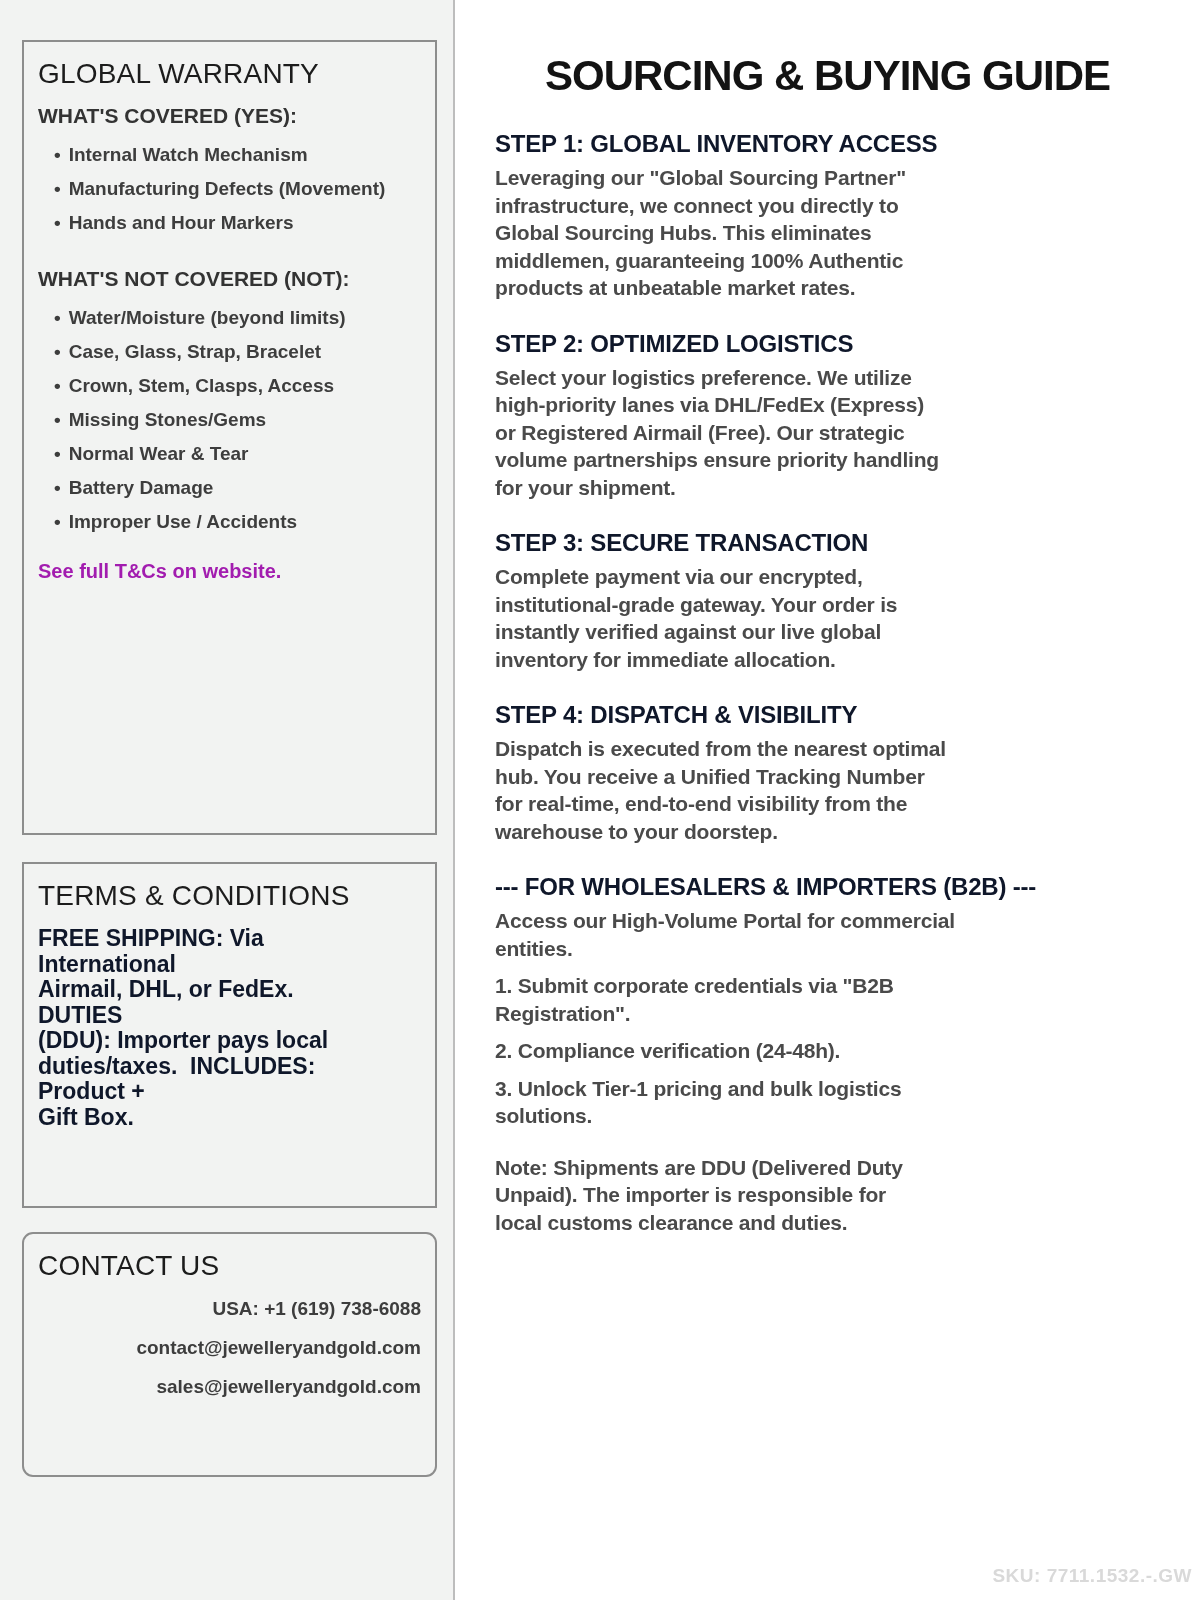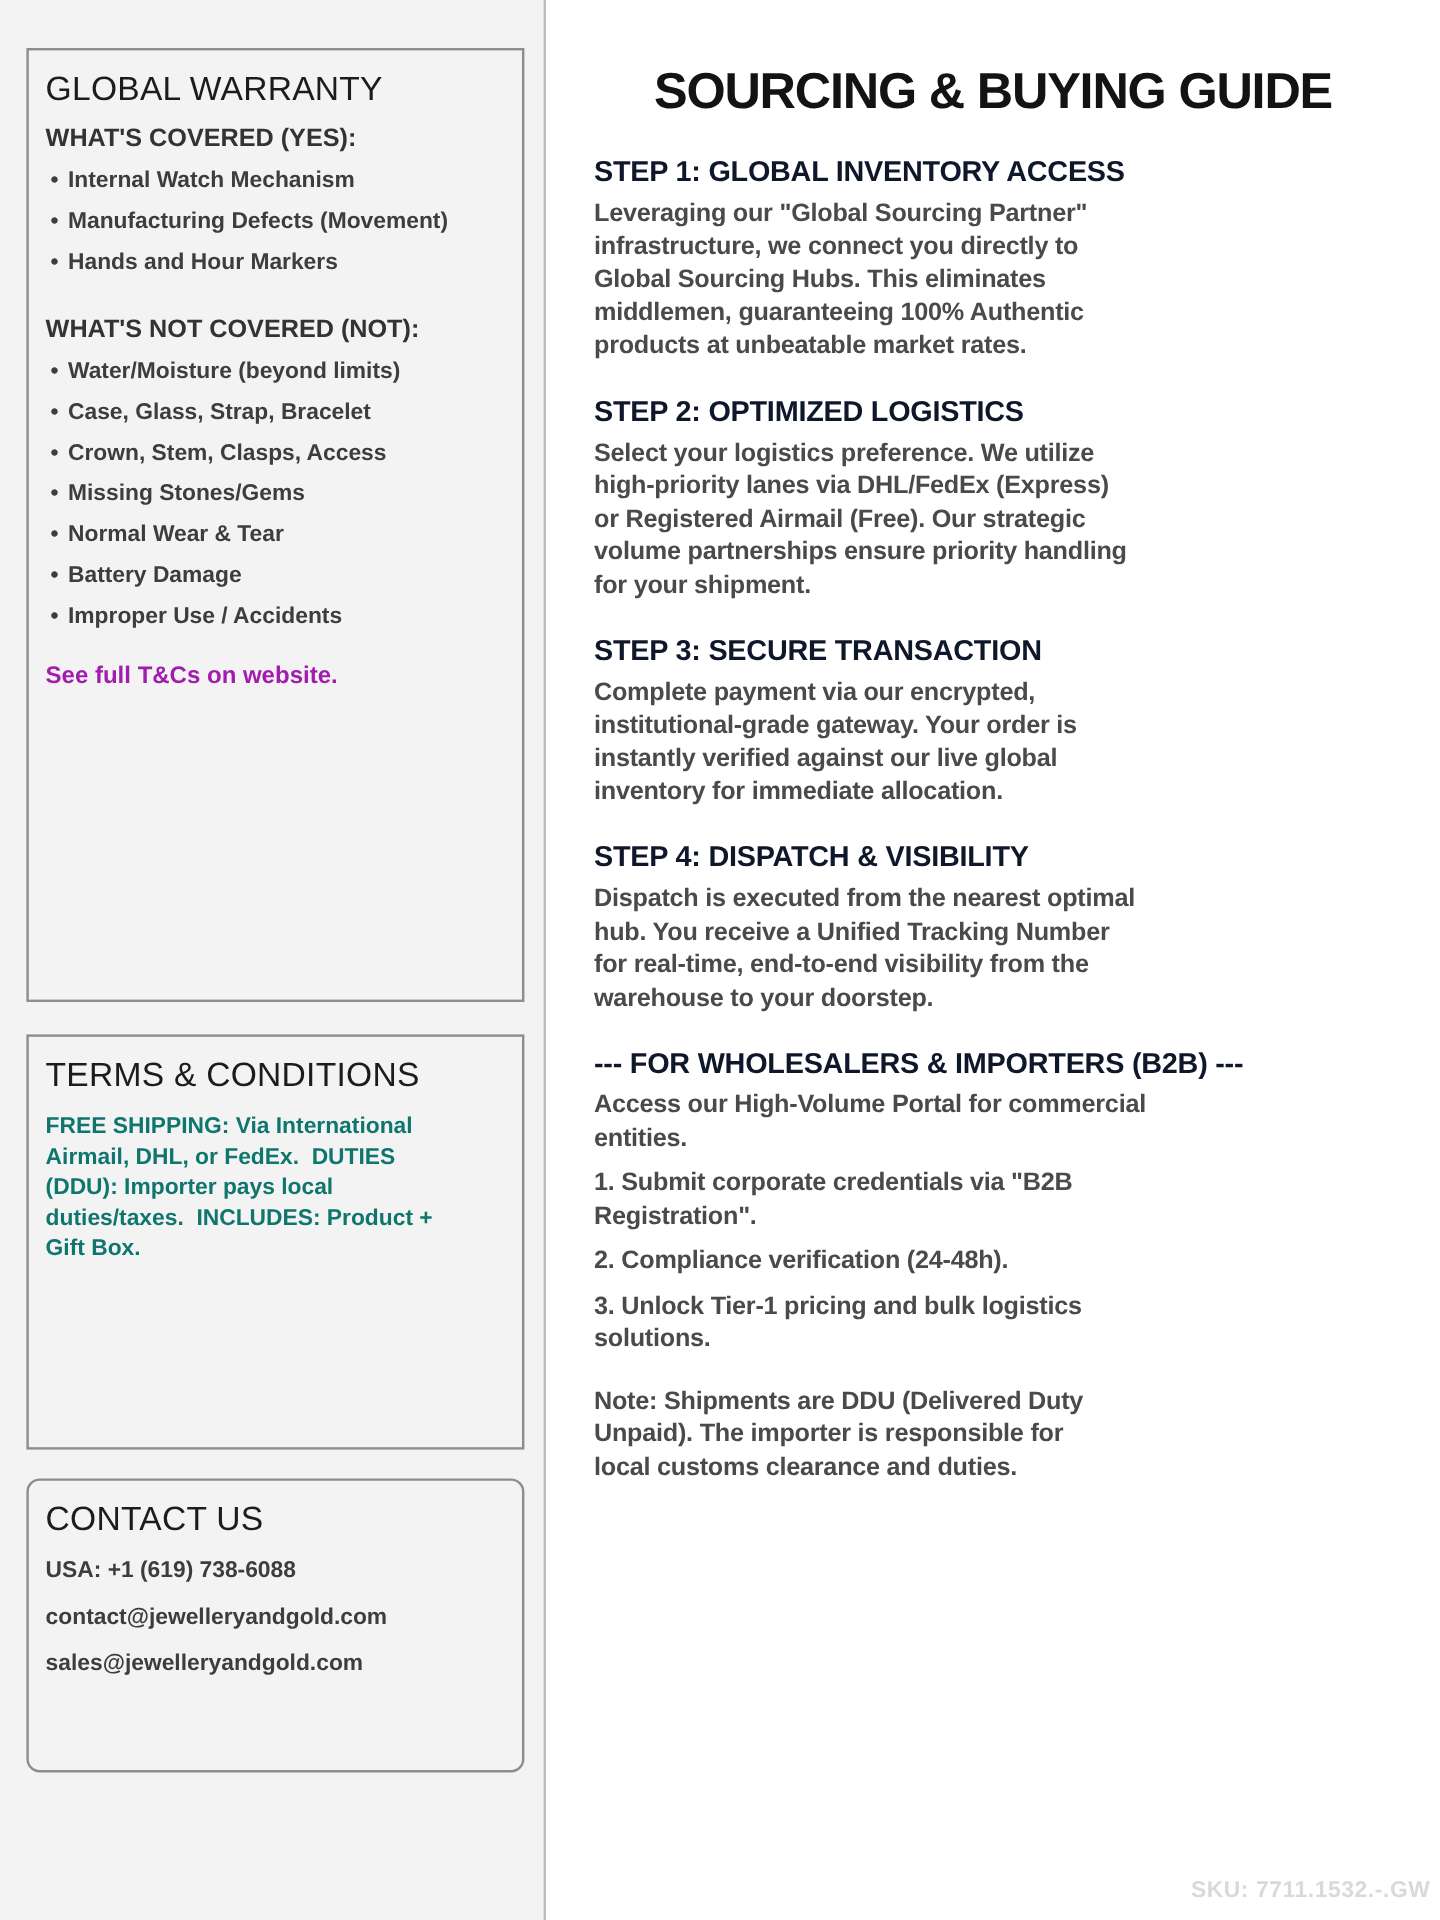--- a/index.html
+++ b/index.html
@@ -34,39 +34,40 @@
     margin: 0;
     font-size: 28px; font-weight: normal;
     color: #1c1c1c; letter-spacing: 0.2px;
   }
   .sub-heading {
     margin: 14px 0 12px;
     font-size: 21px; font-weight: bold;
     color: #333333;
   }
   .sub-heading.not { margin-top: 34px; }
-  ul.plain { list-style: none; margin: 4px; padding: 0; }
+  ul.plain { list-style: none; margin: 16px; padding: 0; }
   ul.plain li {
     font-size: 19px; font-weight: bold; color: #3d3d3d;
     line-height: 21px; margin: 0 0 13px;
   }
   ul.plain li::before { content: "\2022"; margin-right: 8px; color: #3d3d3d; }
   .footnote {
     margin: 28px 0 0;
     font-size: 20px; font-weight: bold; color: #a21caf;
   }
   .terms-body {
     margin: 14px 0 0; max-width: 330px;
-    font-size: 19px; font-weight: bold; color: #0f766e;
+    font-size: 23px; font-weight: bold; color: #0f172a;
     line-height: 25.5px;
   }
   .contact-line {
     margin: 18px 0 0;
     font-size: 19px; font-weight: bold; color: #3d3d3d;
     line-height: 21px;
+    text-align: right;
   }
   .contact-line.first { margin-top: 16px; }
 
   
   .main {
     position: absolute; left: 455px; top: 0;
     width: 745px; height: 1600px;
     box-sizing: border-box;
     padding: 0 40px;
     background: #ffffff;

